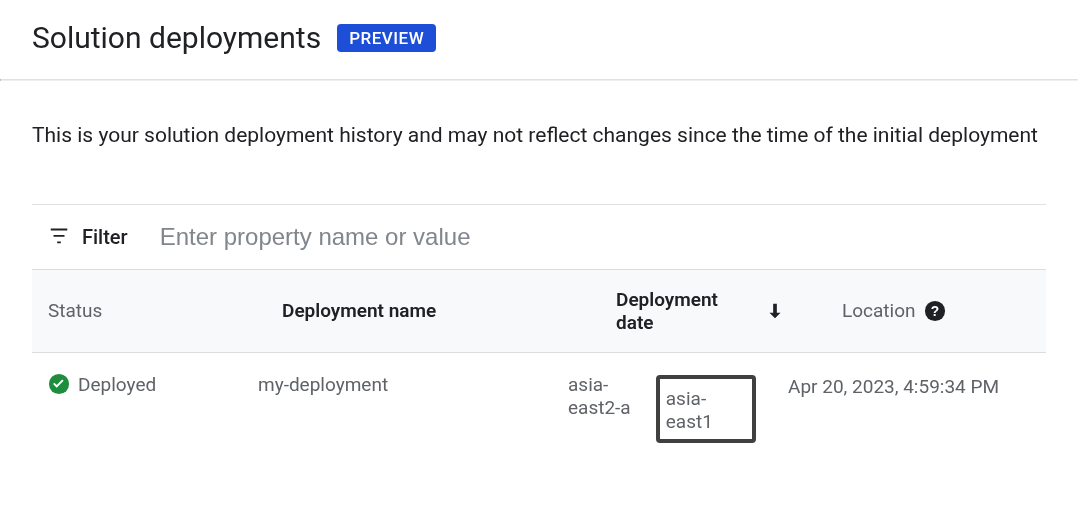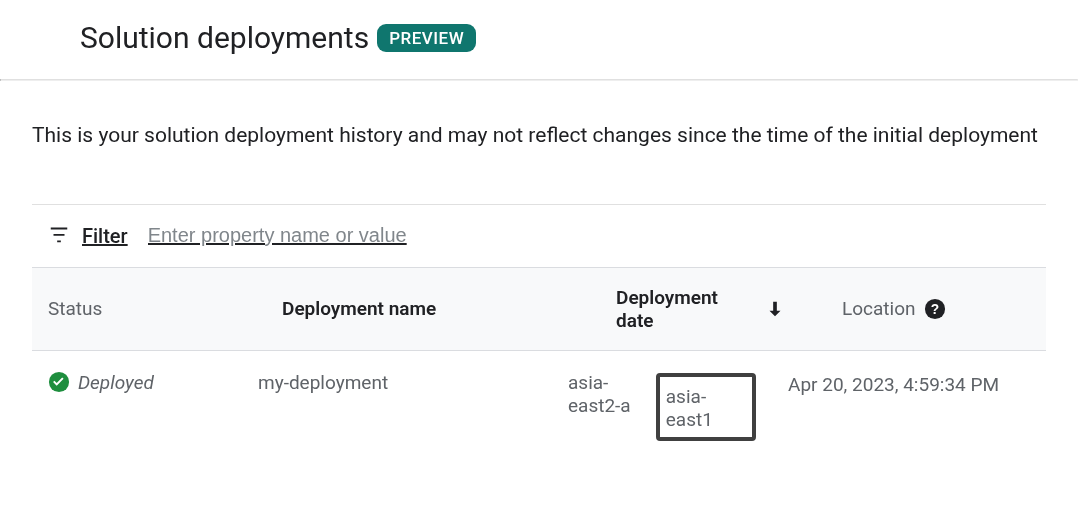--- a/index.html
+++ b/index.html
@@ -10,35 +10,34 @@
     body {
       font-family: 'Google Sans', Roboto, Arial, sans-serif;
       color: #202124;
       background: #fff;
       width: 1078px;
     }
     .header {
       padding: 20px 32px 24px 32px;
       display: flex;
       align-items: center;
-      gap: 8px;
-      margin-left: 48px;
+      gap: 16px;
     }
     .page-title {
       font-size: 30px;
       font-weight: 400;
       color: #202124;
     }
     .preview-badge {
-      background: #0f766e;
+      background: #1d4ed8;
       color: #fff;
       font-size: 17px;
       font-weight: 500;
       padding: 4px 12px;
-      border-radius: 9px;
+      border-radius: 4px;
       letter-spacing: 0.5px;
     }
     .divider {
       border-top: 1px solid #e0e0e0;
       margin: 0;
     }
     .description {
       padding: 28px 32px 20px 32px;
       font-size: 21px;
       line-height: 1.5;
@@ -47,40 +46,39 @@
       margin-top: 11px;
     }
     .filter-section {
       margin: 32px 32px 0 32px;
       border-top: 1px solid #e0e0e0;
     }
     .filter-bar {
       display: flex;
       align-items: center;
       padding: 18px 16px;
-      gap: 20px;
-      text-decoration: underline;
     }
     .filter-icon-wrap {
       display: flex;
       align-items: center;
     }
     .filter-label {
       font-size: 20px;
       font-weight: 500;
       color: #202124;
       margin-left: 12px;
     }
     .filter-input {
       border: none;
       outline: none;
-      font-size: 20px;
+      font-size: 24px;
       color: #5f6368;
       flex: 1;
       background: transparent;
+      margin-left: 32px;
     }
     .filter-input::placeholder {
       color: #80868b;
     }
     .table-container {
       margin: 0 32px;
       border-top: 1px solid #dadce0;
     }
     .table-header {
       display: flex;
@@ -113,21 +111,20 @@
       align-items: flex-start;
     }
     .td {
       color: #5f6368;
       font-weight: 400;
     }
     .status-cell {
       display: flex;
       align-items: center;
       gap: 8px;
-      font-style: italic;
     }
     .check-icon {
       width: 22px;
       height: 22px;
       flex-shrink: 0;
     }
     .help-icon-wrap {
       margin-left: 8px;
       display: inline-flex;
     }

